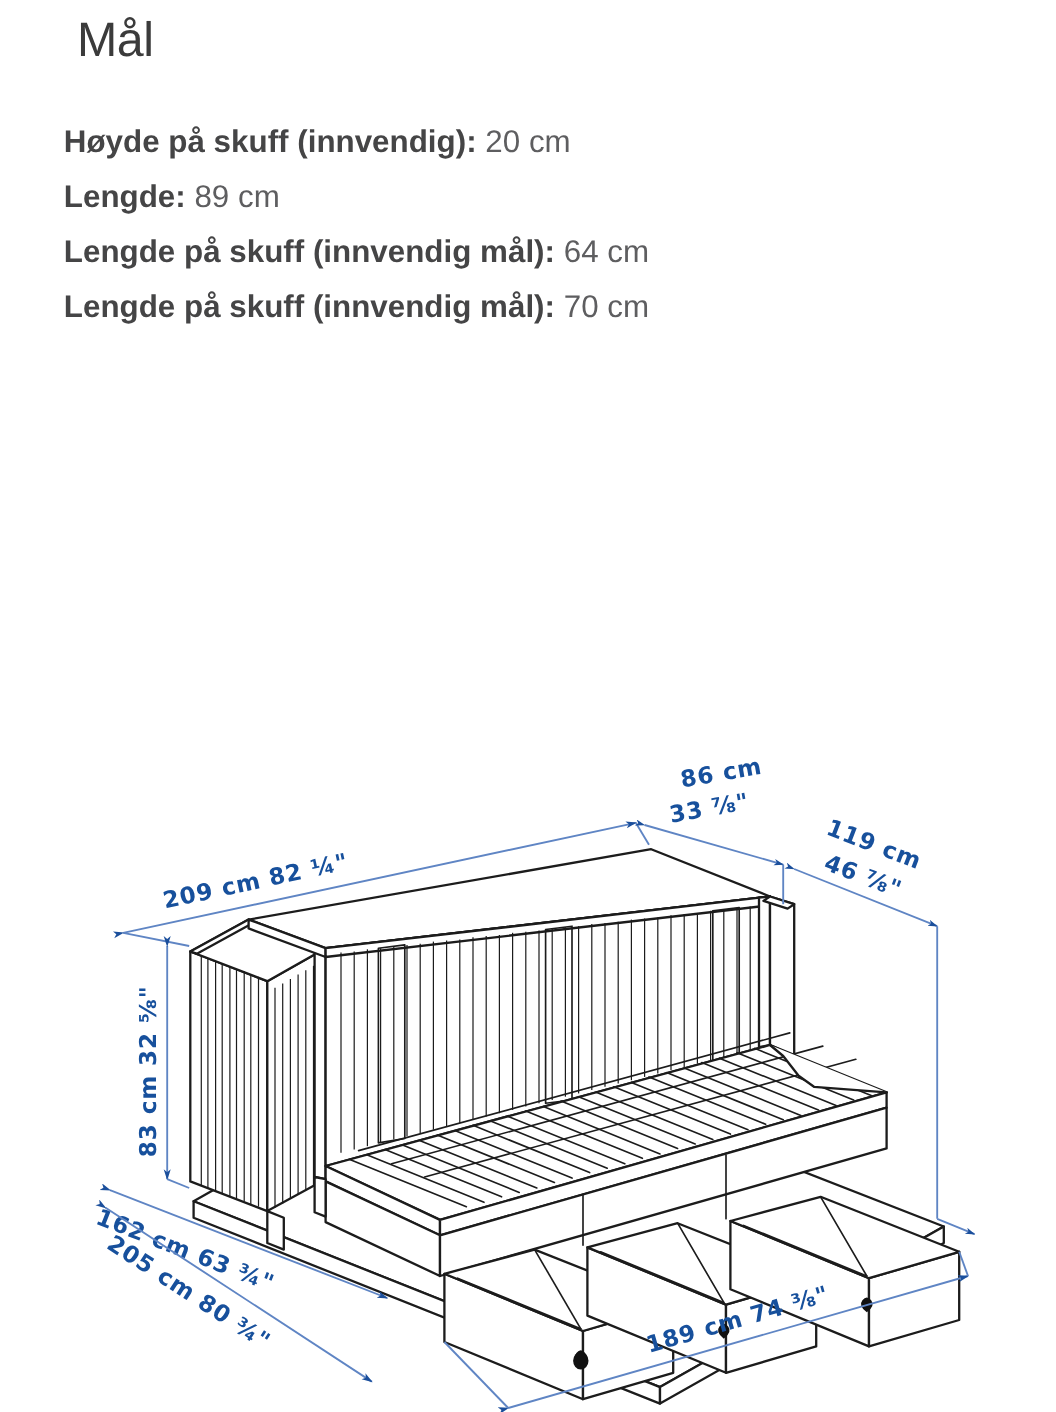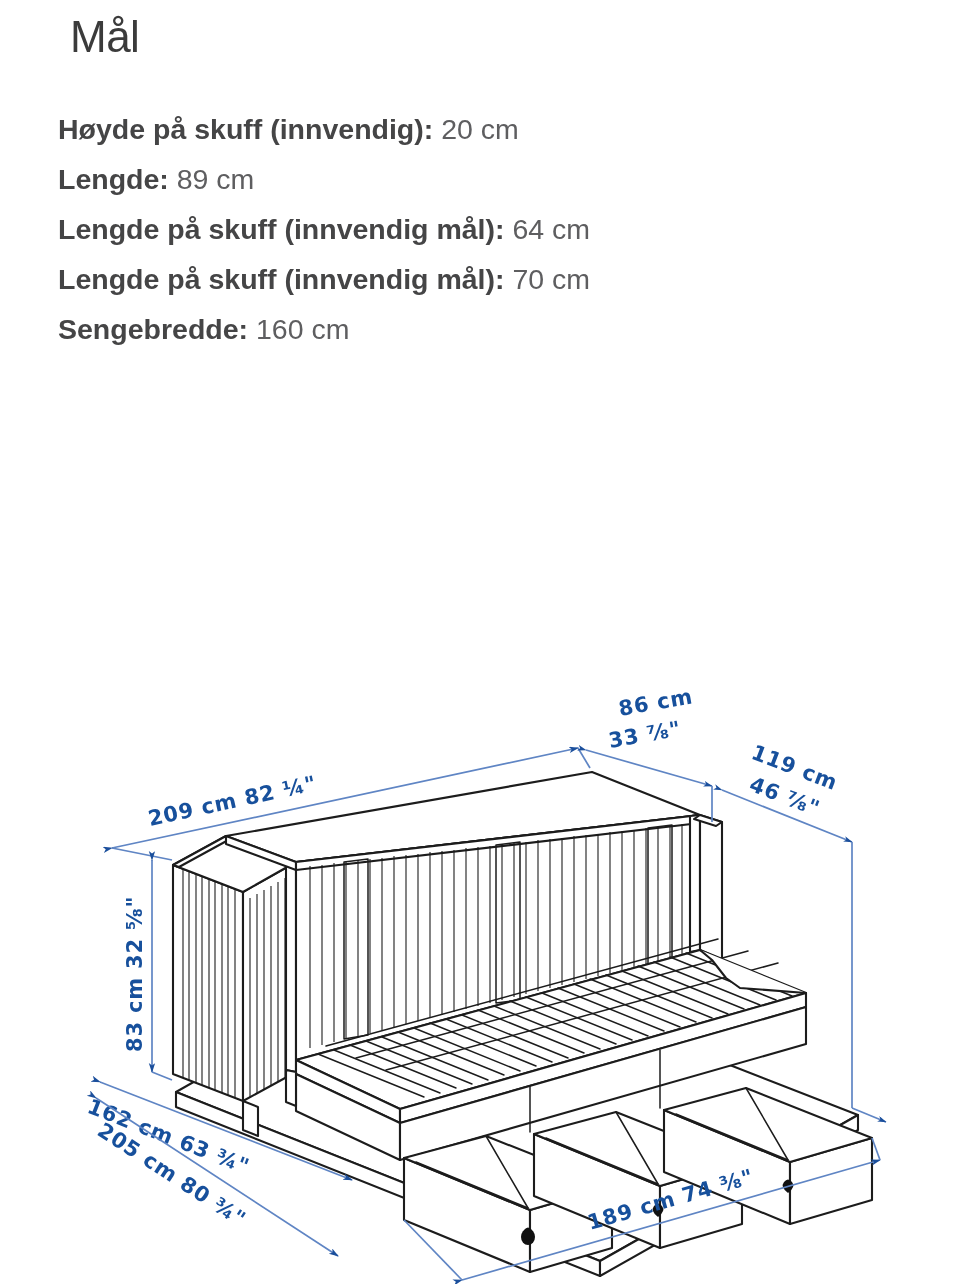--- a/index.html
+++ b/index.html
@@ -83,24 +83,20 @@
       <span class="spec-label">Lengde:</span>
       <span class="spec-value">89 cm</span>
     </li>
     <li class="spec-row">
       <span class="spec-label">Lengde på skuff (innvendig mål):</span>
       <span class="spec-value">64 cm</span>
     </li>
     <li class="spec-row">
       <span class="spec-label">Lengde på skuff (innvendig mål):</span>
       <span class="spec-value">70 cm</span>
-    </li>
-    <li class="spec-row">
-      <span class="spec-label">Sengebredde:</span>
-      <span class="spec-value">160 cm</span>
     </li>
   </ul>
 </section>
 
 <div id="dimension-drawing">
 <svg viewBox="0 0 960 624" xmlns="http://www.w3.org/2000/svg">
 
   <defs>
     <marker id="arw" markerWidth="10" markerHeight="10" refX="9" refY="3.2" orient="auto" markerUnits="userSpaceOnUse">
       <path d="M0,0 L10,3.2 L0,6.4 L2.6,3.2 Z" class="dimarrow"></path>

